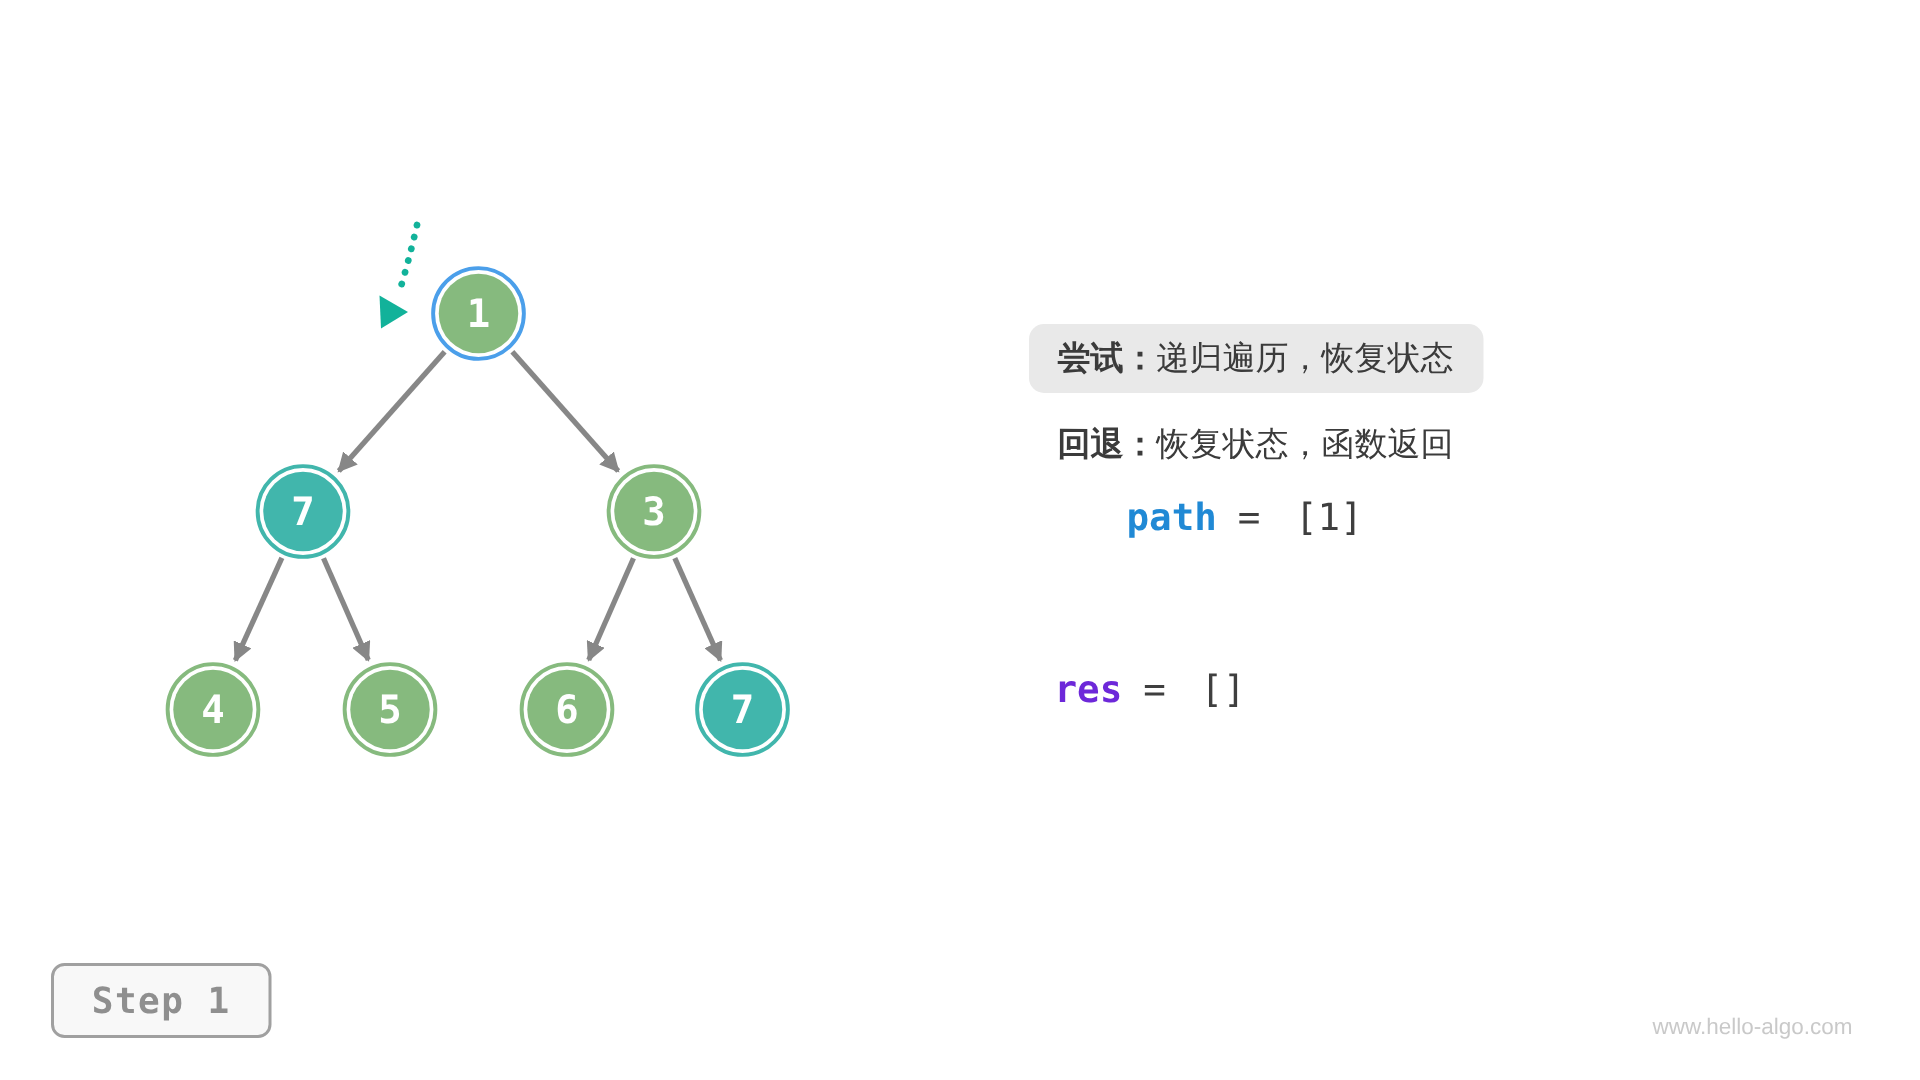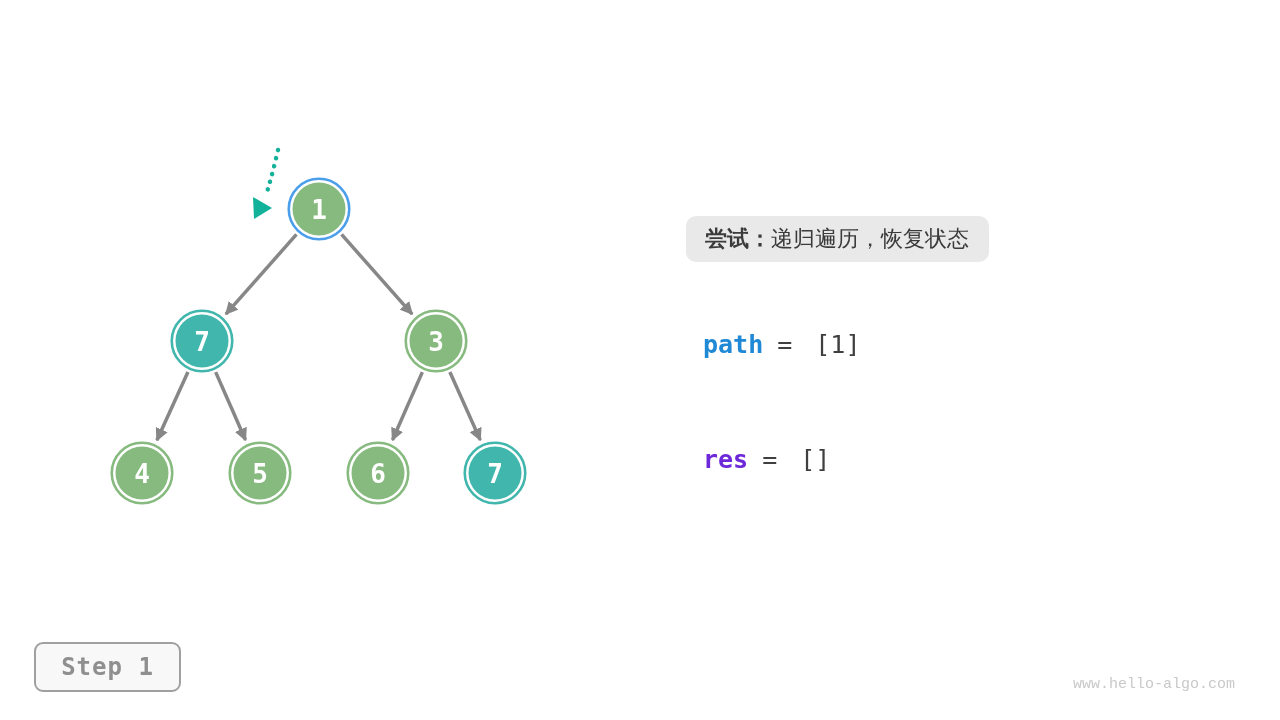--- a/index.html
+++ b/index.html
@@ -24,37 +24,37 @@
   }
   .bold-label { font-weight:bold; }
   .code-line {
     position:absolute; left:703px;
     font-family:"DejaVu Sans Mono","Liberation Mono",monospace;
     font-size:25px; color:#3f3f3f; white-space:nowrap;
   }
   .path-line { top:330px; }
   .res-line  { top:445px; }
   .code-var  { font-weight:bold; }
-  .path-var  { color:#2089d5; }
+  .path-var  { color:#2089d5;margin-left:48px; }
   .res-var   { color:#6d28d9; }
   .code-val  { margin-left:14px; word-spacing:8px; }
 
   
   .step-badge {
     position:absolute; left:34px; top:642px; width:147px; height:50px;
     background:#f8f8f8; border:2px solid #a0a0a0; border-radius:9px;
     box-sizing:border-box; display:flex; align-items:center; justify-content:center;
     font-family:"DejaVu Sans Mono","Liberation Mono",monospace;
     font-weight:bold; font-size:24px; color:#8f8f8f; letter-spacing:1px;
   }
 
   
   .watermark {
     position:absolute; right:45px; top:676px;
-    font-family:Liberation Mono, monospace;
+    font-family:Liberation Sans, sans-serif;
     font-size:15px; color:#c9c9c9; white-space:nowrap;
   }
 </style>
 </head>
 <body>
 
 <div class="canvas">
 
   <div class="tree-wrap">
     <svg id="tree-svg" width="520" height="400" viewBox="0 0 520 400">
@@ -107,20 +107,23 @@
           <text x="435" y="354" text-anchor="middle" dominant-baseline="central" fill="#ffffff" font-family="&quot;DejaVu Sans Mono&quot;,&quot;Liberation Mono&quot;,monospace" font-size="26" font-weight="bold">7</text>
         </g>
       </svg>
   </div>
 
   <div class="panel">
     <div class="try-line">
       <span class="bold-label">尝试：</span>
         <span>递归遍历，恢复状态</span>
     </div>
+    <div class="back-line">
+      <span class="bold-label">回退：</span><span>恢复状态，函数返回</span>
+    </div>
     <div class="code-line path-line">
       <span class="code-var path-var">path</span><span class="code-val">= [1]</span>
     </div>
     <div class="code-line res-line">
       <span class="code-var res-var">res</span><span class="code-val">= []</span>
     </div>
   </div>
 
   <div class="step-badge">Step 1</div>
 

